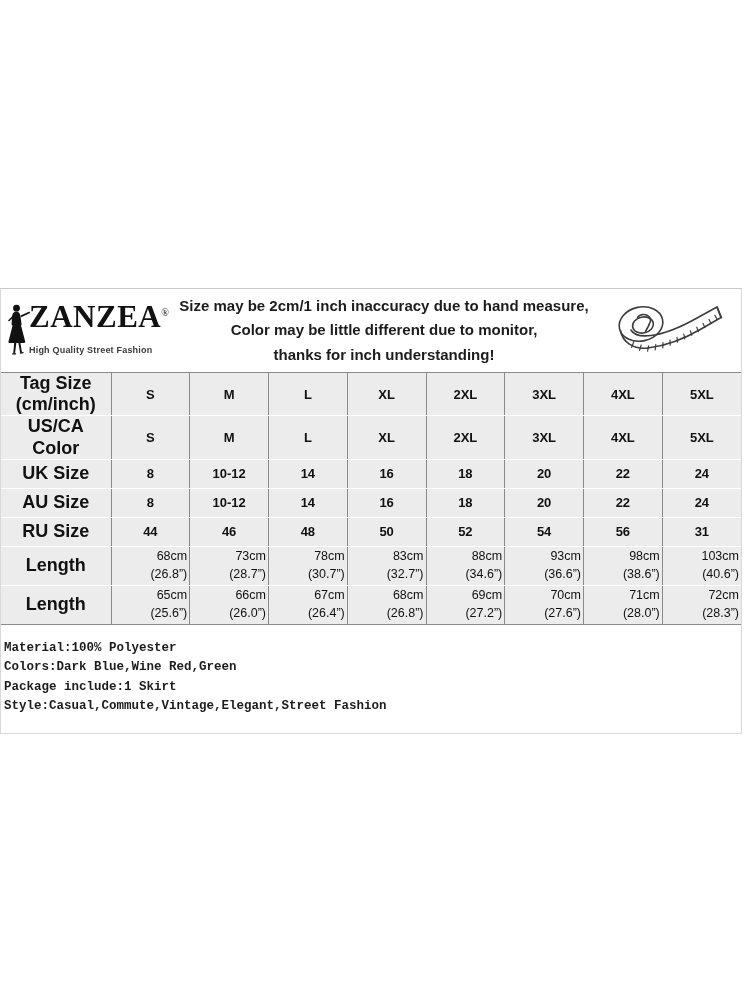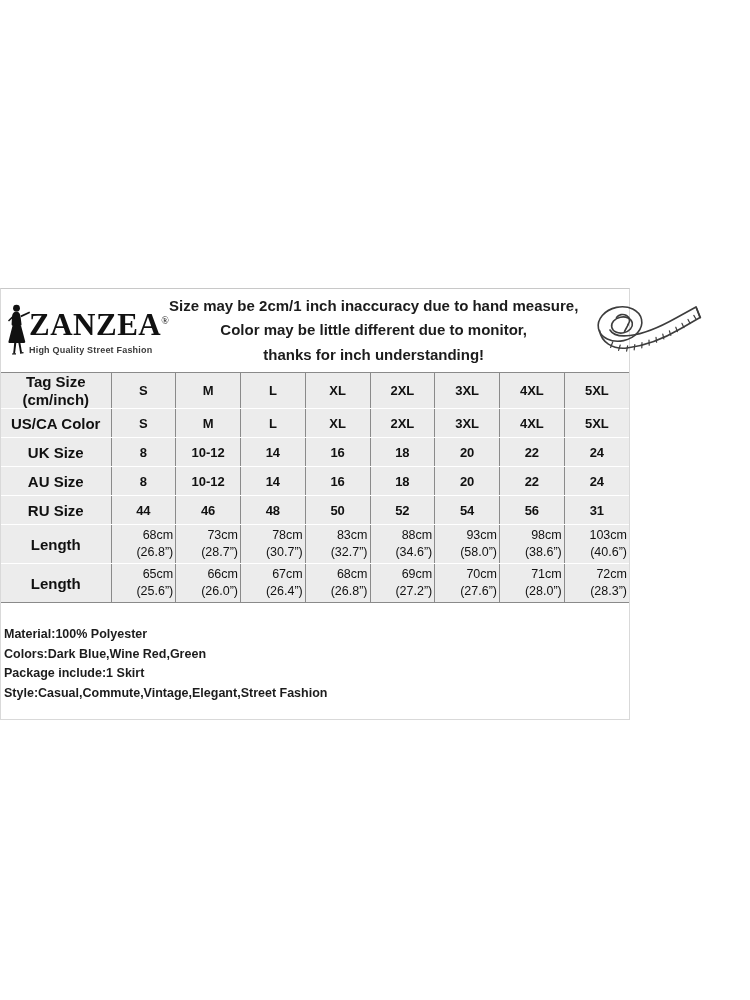--- a/index.html
+++ b/index.html
@@ -12,21 +12,21 @@
     height: 1000px;
     font-family: "Liberation Sans", sans-serif;
     position: relative;
     overflow: hidden;
   }
 
   #sheet {
     position: absolute;
     top: 288px;
     left: 0;
-    width: 630px;
+    width: 742px;
     box-sizing: border-box;
     border: 1px solid #d9d9d9;
     border-top: 1px solid #c8c8c8;
     background: #3b82f6;
   }
 
   
   .header {
     display: flex;
     align-items: center;
@@ -67,21 +67,21 @@
   .wordmark .reg {
     font-size: 10px;
     vertical-align: super;
     font-weight: 400;
   }
   .tagline {
     font-size: 9px;
     font-weight: 600;
     color: #3a3a3a;
     letter-spacing: 0.2px;
-    margin-top: 5px;
+    margin-top: 13px;
     white-space: nowrap;
   }
 
   .notice {
     flex: 1 1 auto;
     text-align: center;
     padding: 0 4px;
   }
   .notice-line {
     font-size: 15px;
@@ -113,21 +113,21 @@
     border-bottom: 1px solid #ffffff;
     text-align: center;
     vertical-align: middle;
     color: #111111;
     padding: 0 2px;
   }
   table.size-table td:last-child { border-right: none; }
   table.size-table tr:last-child td { border-bottom: 1px solid #8a8a8a; }
 
   td.lbl {
-    font-size: 15px;
+    font-size: 18px;
     font-weight: 700;
     line-height: 1.18;
     border-right: 1px solid #8a8a8a;
   }
   td.lbl .sub { display: block; }
 
   td.val {
     font-size: 13px;
     font-weight: 700;
   }
@@ -139,22 +139,23 @@
     font-weight: 400;
     font-size: 12.5px;
     line-height: 1.42;
     text-align: right;
   }
   tr.meas-row td.val .metric { display: block; }
   tr.meas-row td.val .imperial { display: block; }
 
   
   .details {
-    padding: 22px 2px 16px 3px;
+    padding: 14px 2px 16px 3px;
     background: #ffffff;
+    font-family: Liberation Mono, monospace;
   }
   .detail-line {
     font-size: 12.5px;
     font-weight: 600;
     color: #1c1c1c;
     line-height: 1.56;
     white-space: nowrap;
   }
 </style>
 </head>
@@ -314,21 +315,21 @@
         <td class="val">
           <span class="metric">83cm</span>
           <span class="imperial">(32.7”)</span>
         </td>
         <td class="val">
           <span class="metric">88cm</span>
           <span class="imperial">(34.6”)</span>
         </td>
         <td class="val">
           <span class="metric">93cm</span>
-          <span class="imperial">(58.0”)</span>
+          <span class="imperial">(36.6”)</span>
         </td>
         <td class="val">
           <span class="metric">98cm</span>
           <span class="imperial">(38.6”)</span>
         </td>
         <td class="val">
           <span class="metric">103cm</span>
           <span class="imperial">(40.6”)</span>
         </td>
       </tr>

